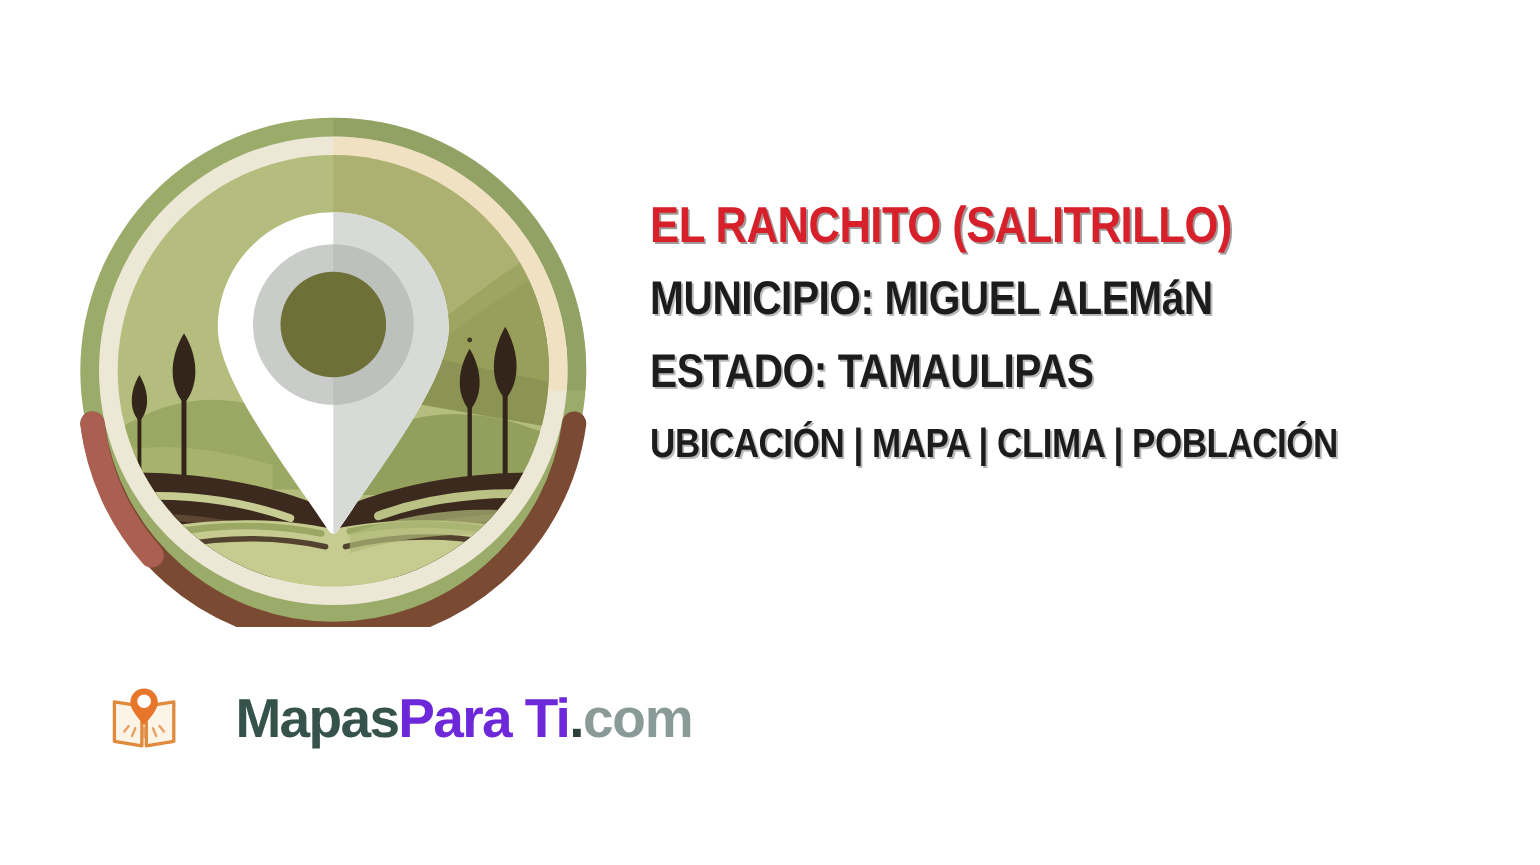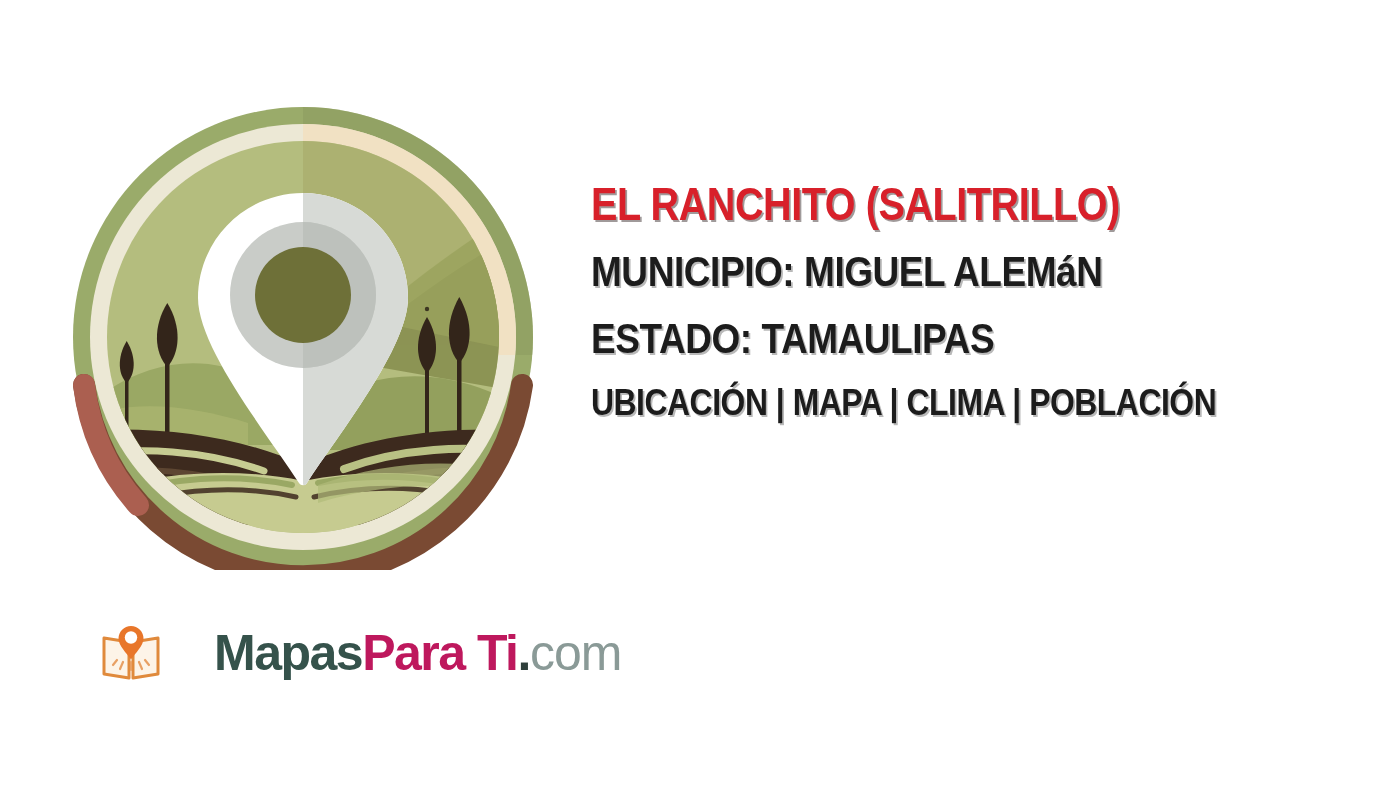--- a/index.html
+++ b/index.html
@@ -79,23 +79,23 @@
   #brand-book { display: block; width: 62px; height: 58px; margin-right: 12px; }
   #brand-text {
     font-family: "Liberation Sans", sans-serif;
     font-size: 50px;
     font-weight: 700;
     letter-spacing: -1.5px;
     line-height: 1;
     white-space: nowrap;
   }
   .brand-mapas { color: #35524b; margin-left: 40px; }
-  .brand-parati { color: #be185d; }
+  .brand-parati { color: #6d28d9; }
   .brand-dot    { color: #2f3f3b; }
-  .brand-com    { color: #8a9a97; font-weight: 400; letter-spacing: -1px; }
+  .brand-com    { color: #8a9a97; font-weight: 700; letter-spacing: -1px; }
 </style>
 </head>
 <body>
 
 <div id="page">
 
   <div id="badge-wrap">
     <svg id="badge-svg" viewBox="0 0 470 465" xmlns="http://www.w3.org/2000/svg">
       <defs>
         <clipPath id="circClip">

